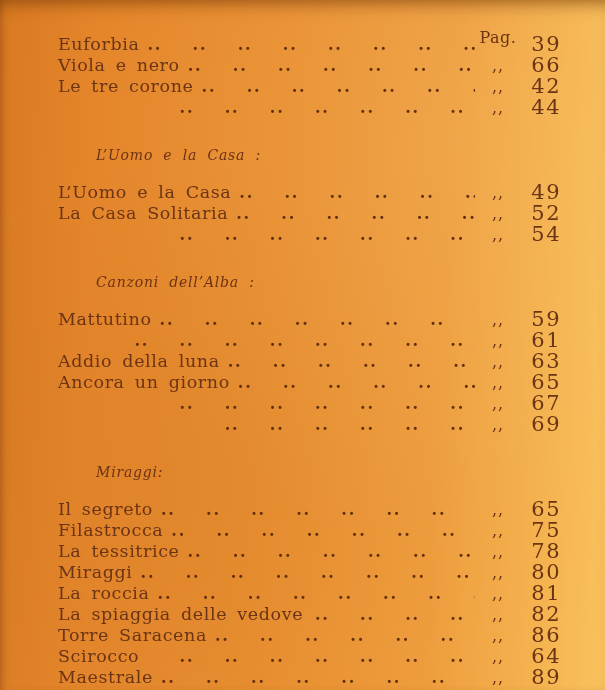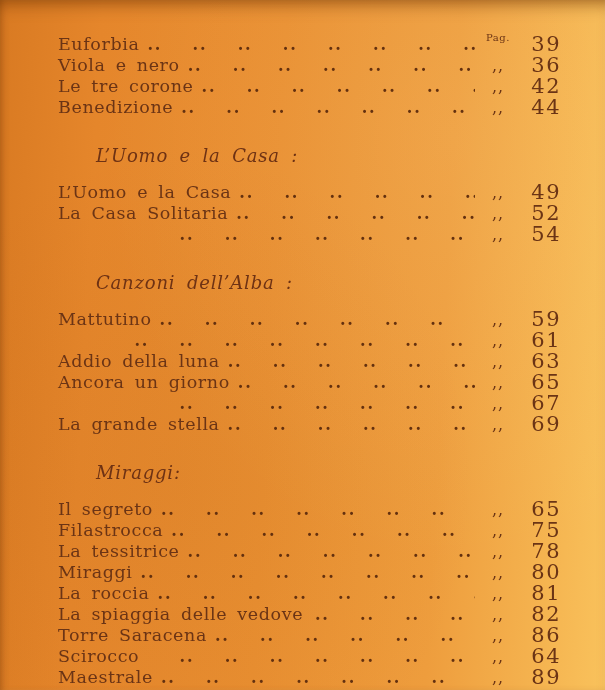--- a/index.html
+++ b/index.html
@@ -18,21 +18,21 @@
     font-family:"DejaVu Serif","Liberation Serif",serif;
     color:#6b3415;
   }
   .toc{
     position:absolute;
     top:34px;left:58px;right:44px;bottom:0;
   }
   .section-heading{
     margin:27px 0 16px 38px;
     font-style:italic;
-    font-size:18px;
+    font-size:14px;
     line-height:21px;
     letter-spacing:0.8px;
     word-spacing:5px;
     color:#6e3214;
     white-space:nowrap;
   }
   .section:first-child .section-heading{display:none;}
   .toc-row{
     display:flex;
     align-items:flex-end;
@@ -58,21 +58,21 @@
     color:#63300f;
   }
   .ref-mark{
     flex:0 0 46px;
     text-align:center;
     font-size:16px;
     letter-spacing:1px;
     color:#6b3415;
   }
   .ref-mark.pag{
-    font-size:10px;
+    font-size:16px;
     position:relative;
     top:-7px;
     letter-spacing:0.5px;
   }
   .page-number{
     flex:0 0 40px;
     text-align:right;
     font-size:21px;
     letter-spacing:1.5px;
     color:#6b3415;
@@ -90,32 +90,31 @@
     <span class="entry-title">Euforbia</span>
     <span class="leader-dots">.. .. .. .. .. .. .. ..</span>
     <span class="ref-mark pag">Pag.</span>
     <span class="page-number">39</span>
   </div>
 
   <div class="toc-row">
     <span class="entry-title">Viola e nero</span>
     <span class="leader-dots">.. .. .. .. .. .. ..</span>
     <span class="ref-mark">,,</span>
-    <span class="page-number">36</span>
+    <span class="page-number">66</span>
   </div>
 
   <div class="toc-row">
     <span class="entry-title">Le tre corone</span>
     <span class="leader-dots">.. .. .. .. .. .. ..</span>
     <span class="ref-mark">,,</span>
     <span class="page-number">42</span>
   </div>
 
   <div class="toc-row">
-    <span class="entry-title">Benedizione</span>
     <span class="leader-dots">.. .. .. .. .. .. ..</span>
     <span class="ref-mark">,,</span>
     <span class="page-number">44</span>
   </div>
 </div>
   </div>
 
   <div class="section">
     <div class="section-heading">L’Uomo e la Casa :</div>
     <div class="section-entries">
@@ -171,21 +170,20 @@
     <span class="page-number">65</span>
   </div>
 
   <div class="toc-row">
     <span class="leader-dots">.. .. .. .. .. .. ..</span>
     <span class="ref-mark">,,</span>
     <span class="page-number">67</span>
   </div>
 
   <div class="toc-row">
-    <span class="entry-title">La grande stella</span>
     <span class="leader-dots">.. .. .. .. .. ..</span>
     <span class="ref-mark">,,</span>
     <span class="page-number">69</span>
   </div>
 </div>
   </div>
 
   <div class="section">
     <div class="section-heading">Miraggi:</div>
     <div class="section-entries">

